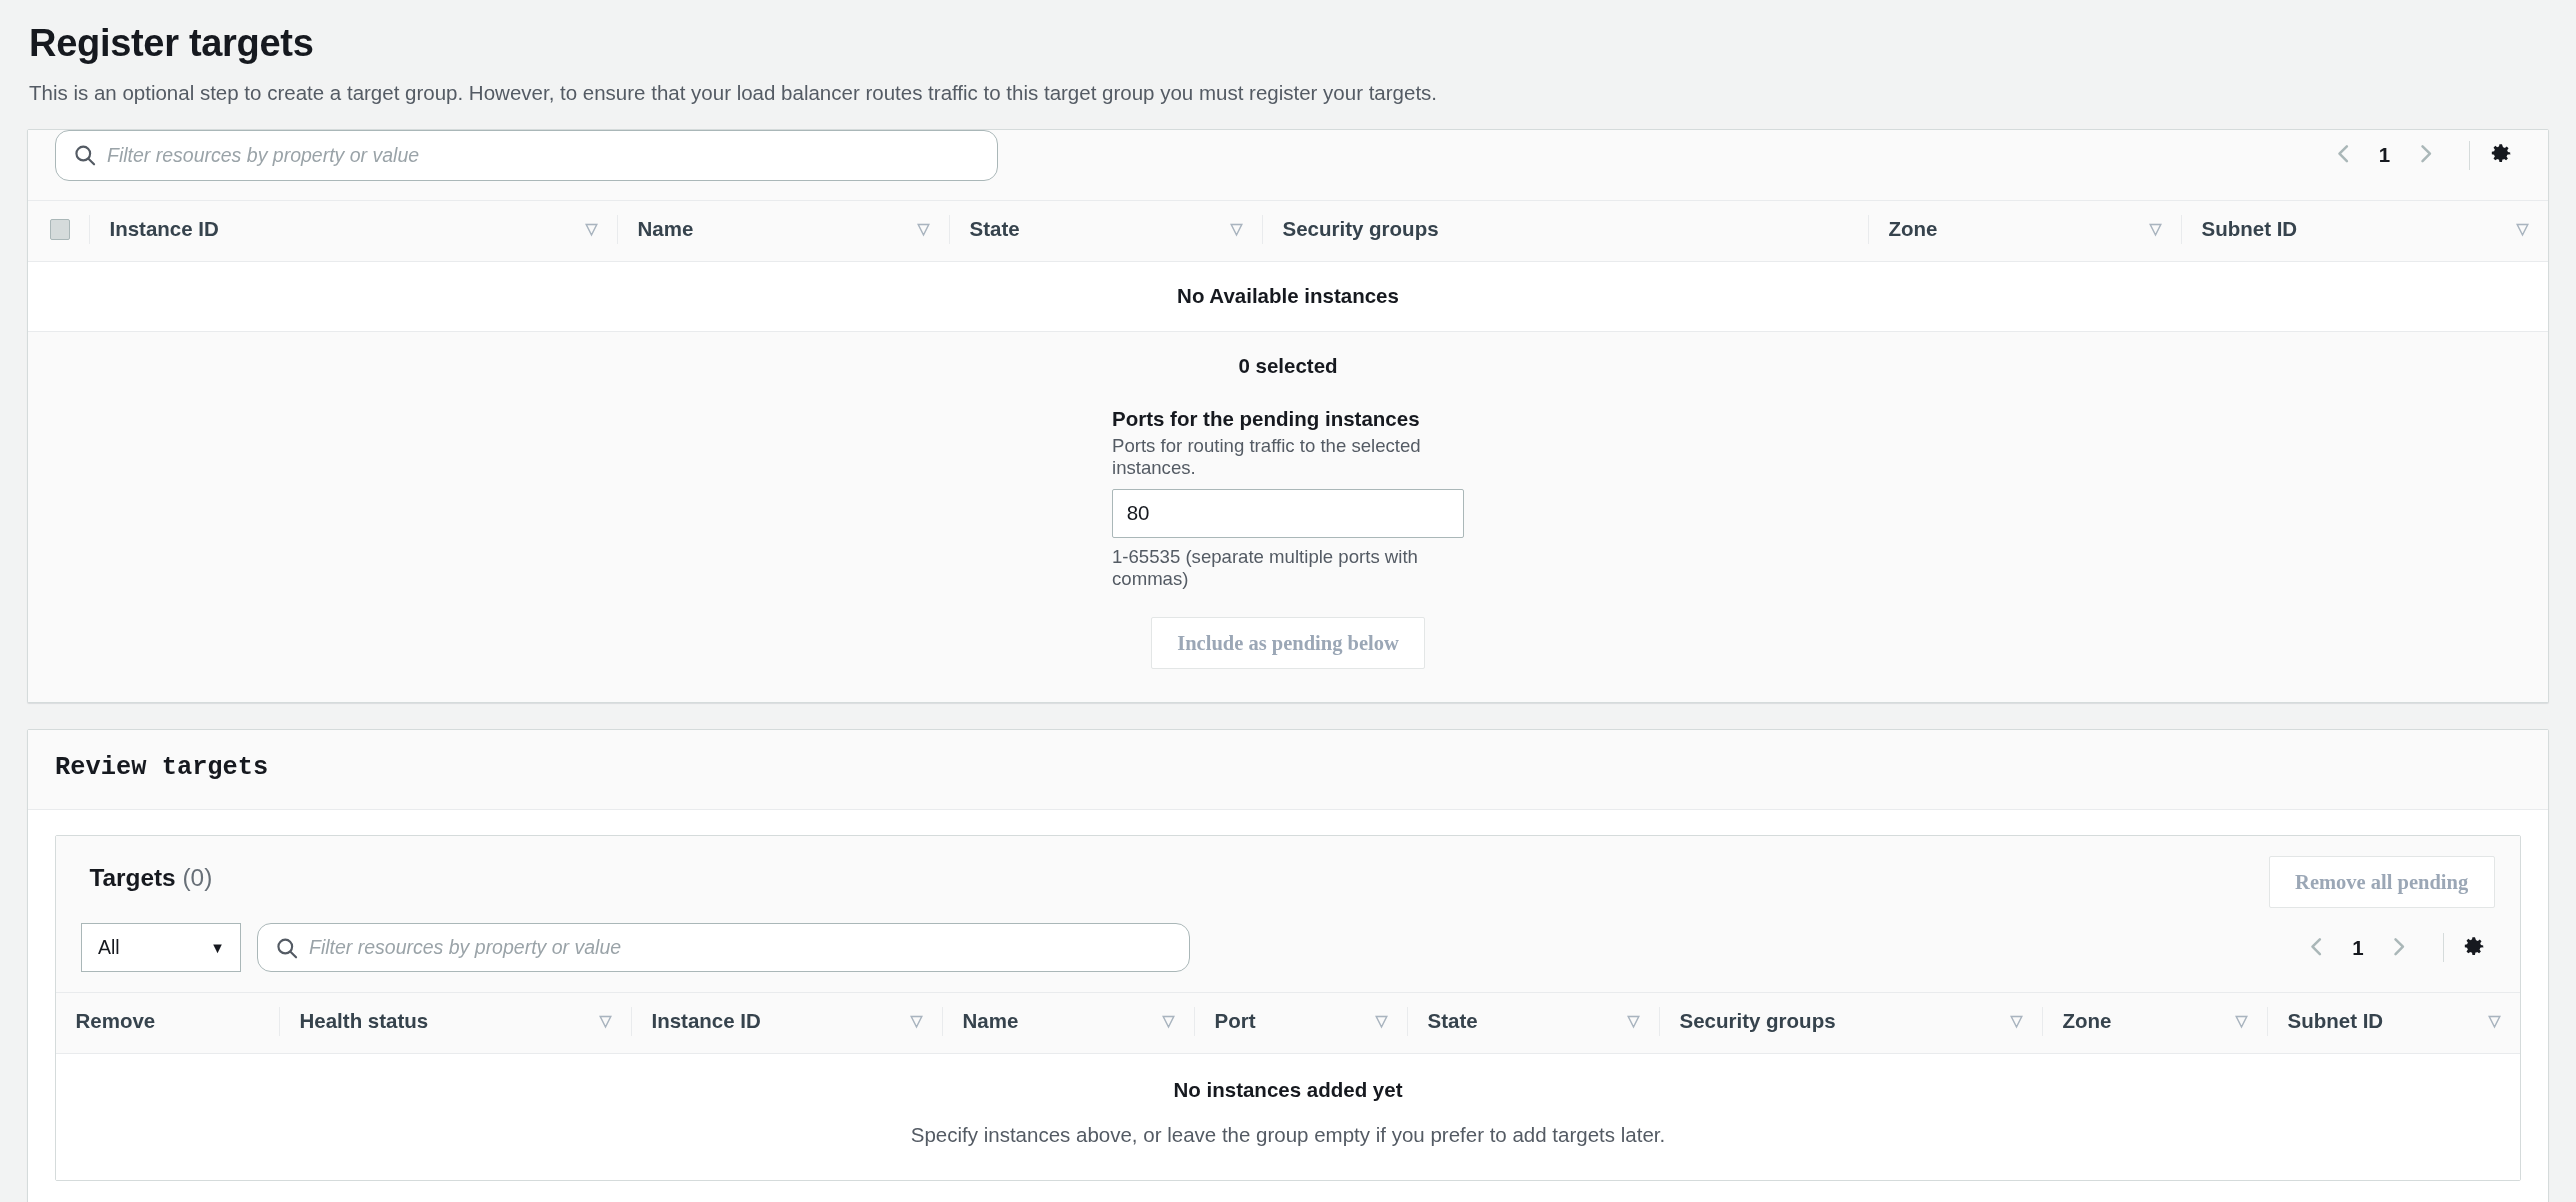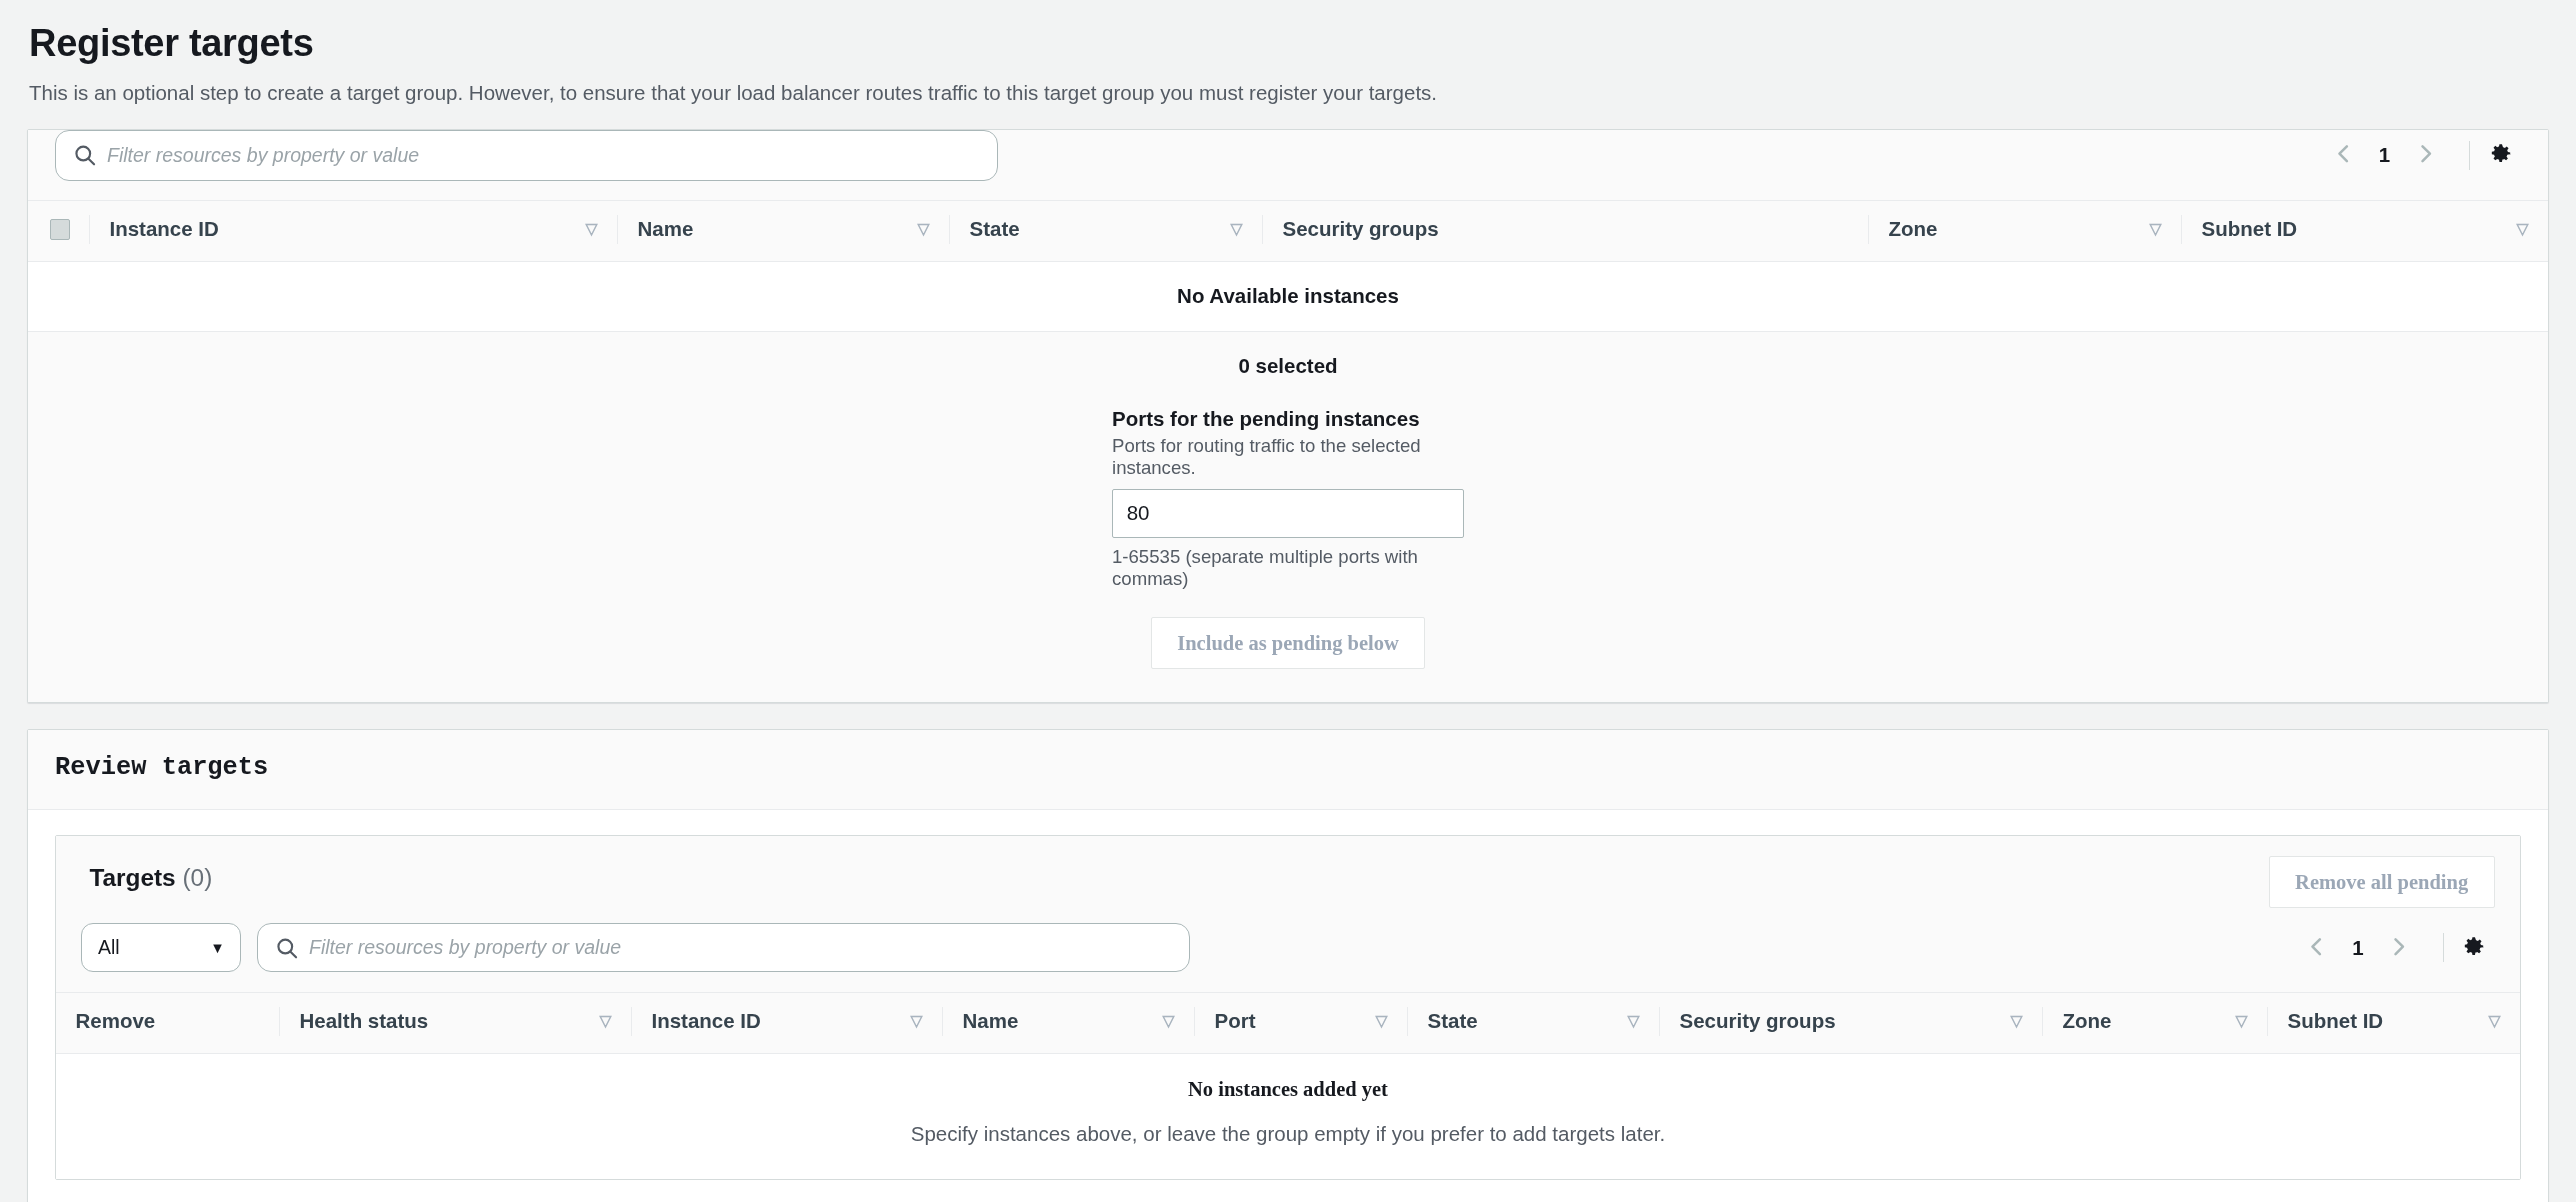--- a/index.html
+++ b/index.html
@@ -257,40 +257,40 @@
     font-size:24.4px;font-weight:700;margin:8px;color:var(--text);
   }
   .inner-title .count{color:var(--text-muted);font-weight:400;}
   .inner-toolbar{
     background:var(--card-header-bg);
     display:flex;align-items:center;
     padding:15.6px 25.4px 19.5px 25.4px;
   }
   .select-all{
     width:160px;height:49px;
-    border:1px solid #aab7b8;border-radius:12px;
+    border:1px solid #aab7b8;border-radius:0;
     background:#fff;
     display:flex;align-items:center;justify-content:space-between;
     padding:0 15.6px;
     font-size:19.5px;color:var(--text);
     cursor:pointer;
     margin-right:15.6px;
     font-family:"Liberation Sans", sans-serif;
   }
   .caret{font-size:14.7px;color:#16191f;line-height:1;}
   .search-box.targets{width:933px;height:49px;}
   .search-box.targets .search-input{height:49px;}
 
   .empty-block{
     background:#fff;
     text-align:center;
     padding:23.5px 0 33px 0;
   }
   .empty-title{
-    font-size:20.5px;font-weight:700;color:var(--text);margin:0 0 21.5px 0;font-family:Liberation Serif, serif;
+    font-size:20.5px;font-weight:700;color:var(--text);margin:0 0 21.5px 0;
   }
   .empty-sub{
     font-size:20.5px;color:var(--text-secondary);margin:0;
   }
 </style>
 </head>
 <body>
 
 <div class="page">
 

